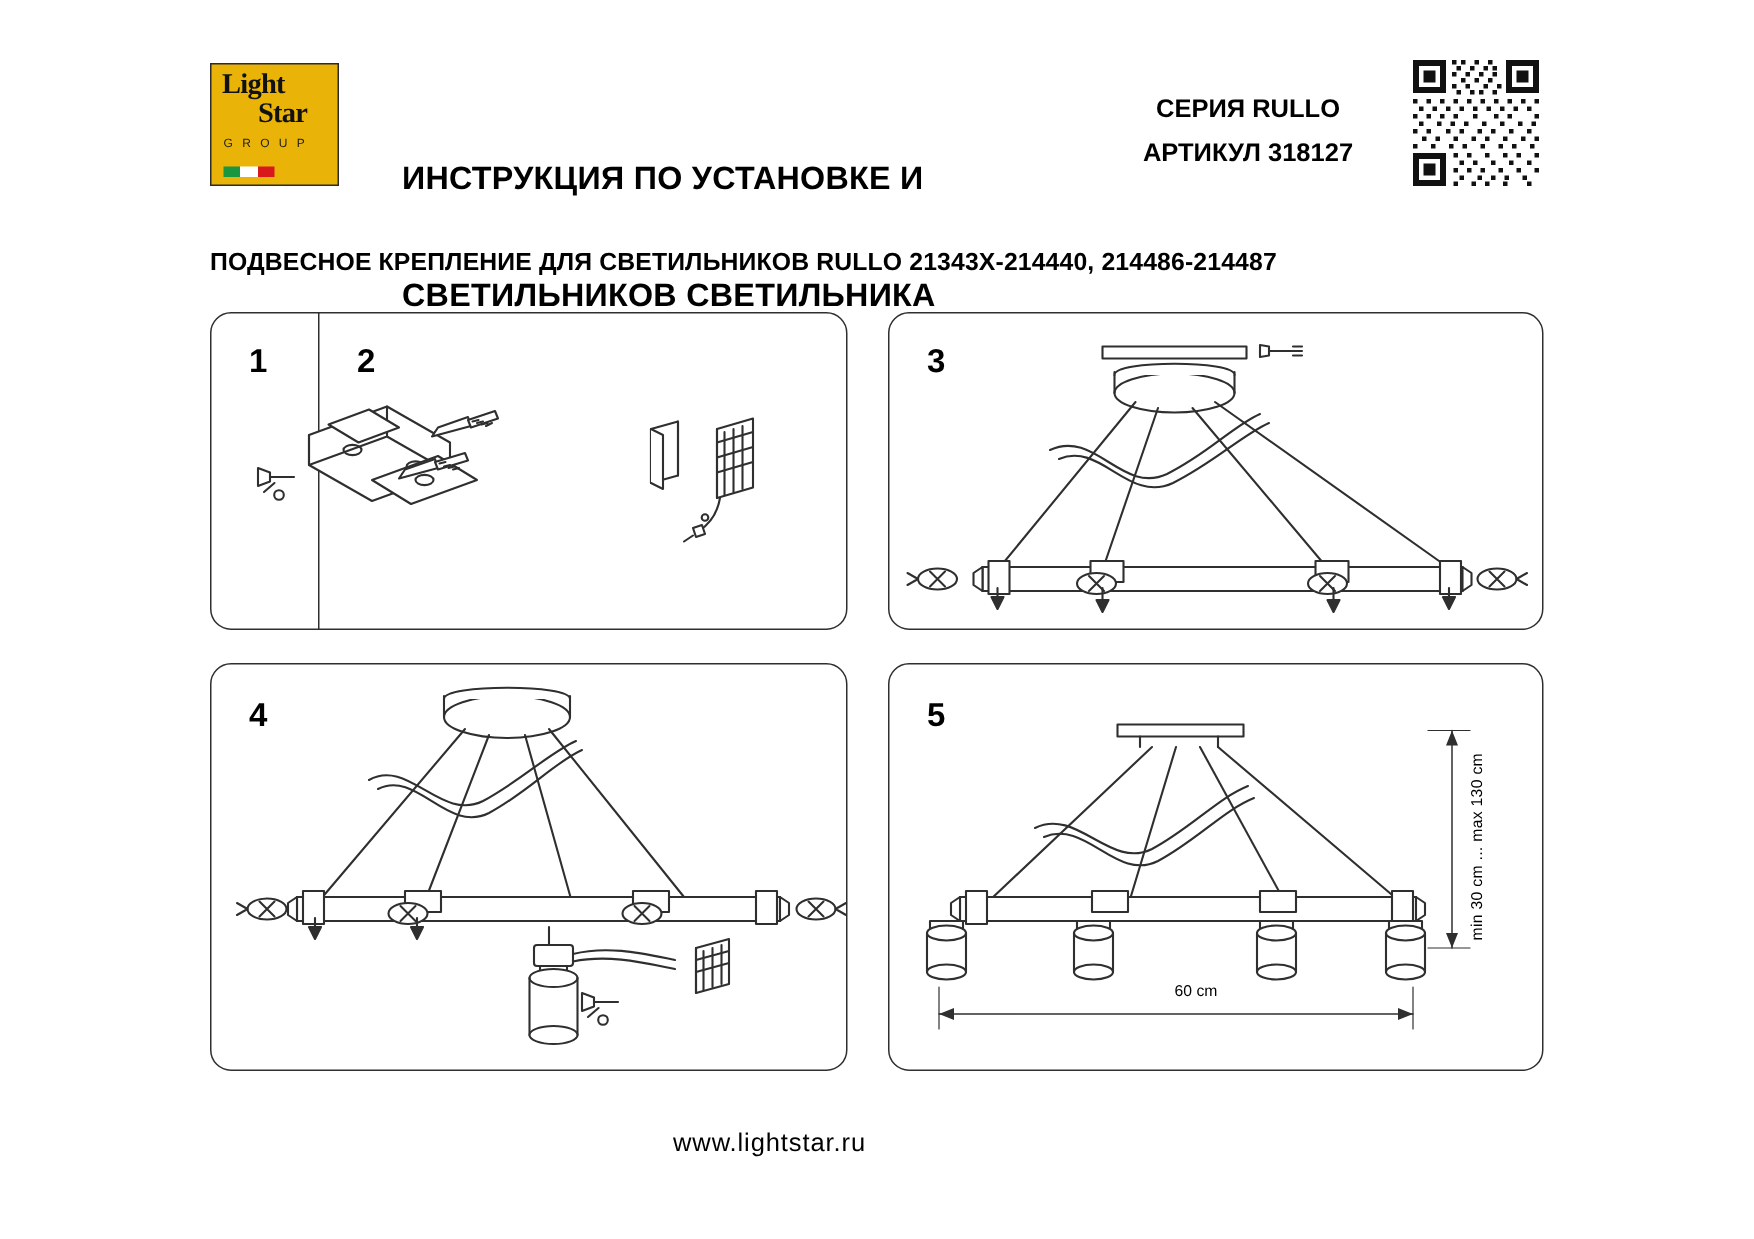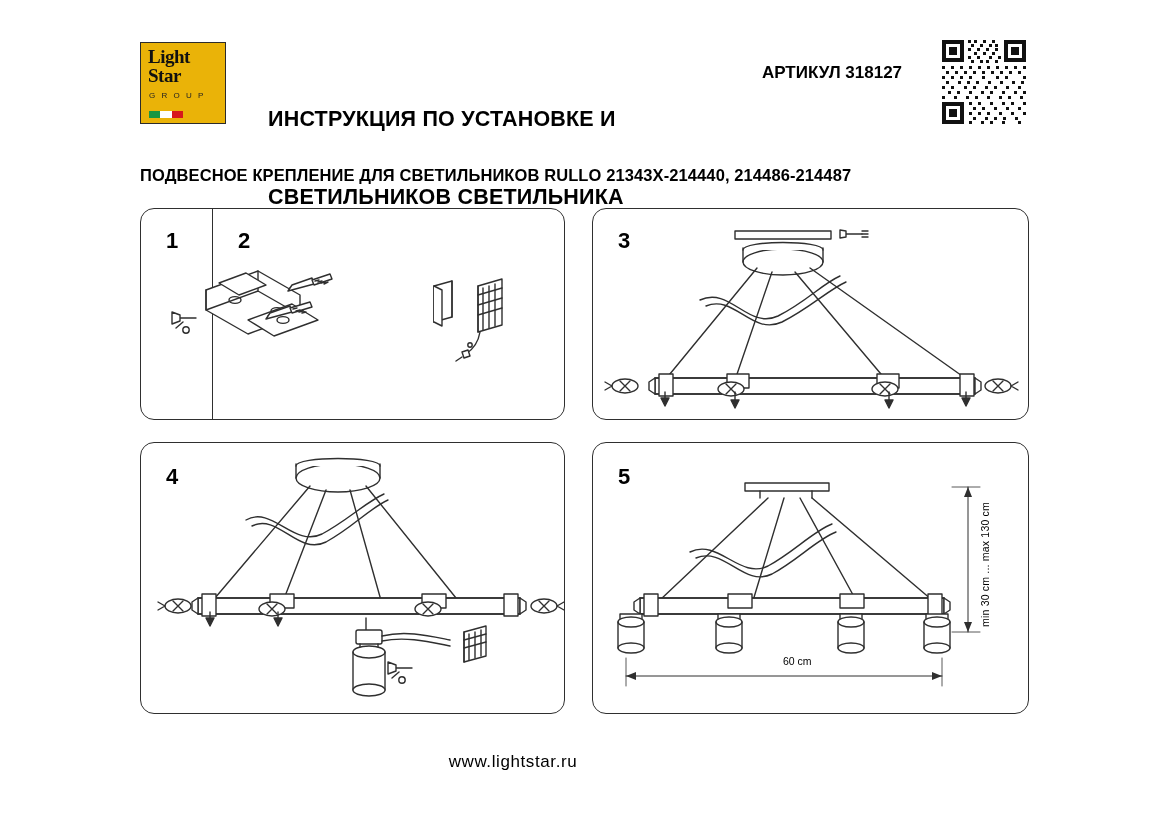--- a/index.html
+++ b/index.html
@@ -44,21 +44,21 @@
     position: absolute;
     left: 7px;
     top: 4px;
     font-family: "Liberation Serif", serif;
     font-weight: bold;
     font-size: 19px;
     line-height: 19px;
     letter-spacing: -0.5px;
     color: #111111;
   }
-  .logo-text .l2 { display:block; }
+  .logo-text .l2 { display:block;margin-left:24px; }
   .logo-group {
     position: absolute;
     left: 8px;
     top: 48px;
     font-family: "Liberation Sans", sans-serif;
     font-size: 8px;
     letter-spacing: 2px;
     color: #222222;
   }
   .logo-flag {
@@ -200,20 +200,21 @@
           <i class="flag-r"></i>
       </div>
     </div>
 
     <div class="title-main">
       <span>ИНСТРУКЦИЯ ПО УСТАНОВКЕ И</span>
       <span>СВЕТИЛЬНИКОВ СВЕТИЛЬНИКА</span>
     </div>
 
     <div class="series-block">
+      <span>СЕРИЯ RULLO</span>
       <span>АРТИКУЛ 318127</span>
     </div>
 
     <svg class="qr" viewBox="0 0 92 92" width="92" height="92">
       <rect x="0" y="0" width="92" height="92" fill="#ffffff"></rect>
       <g fill="#111111">
         <rect x="4" y="4" width="22" height="22"></rect>
           <rect x="8" y="8" width="14" height="14" fill="#ffffff"></rect>
           <rect x="11" y="11" width="8" height="8"></rect>
         <rect x="66" y="4" width="22" height="22"></rect>

